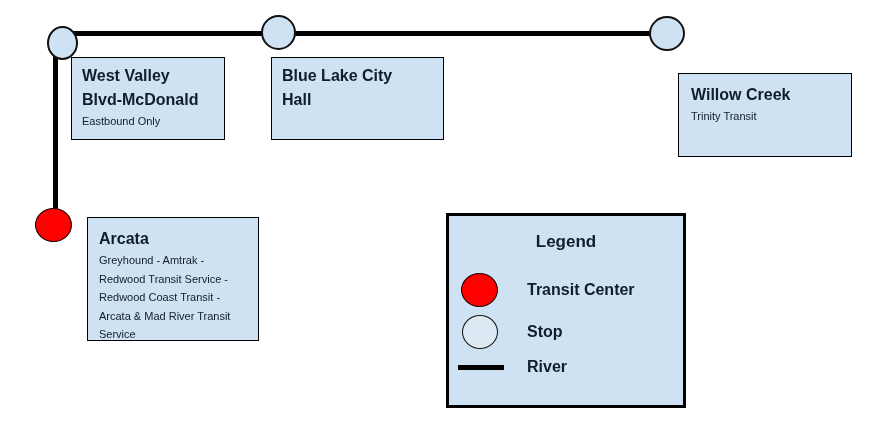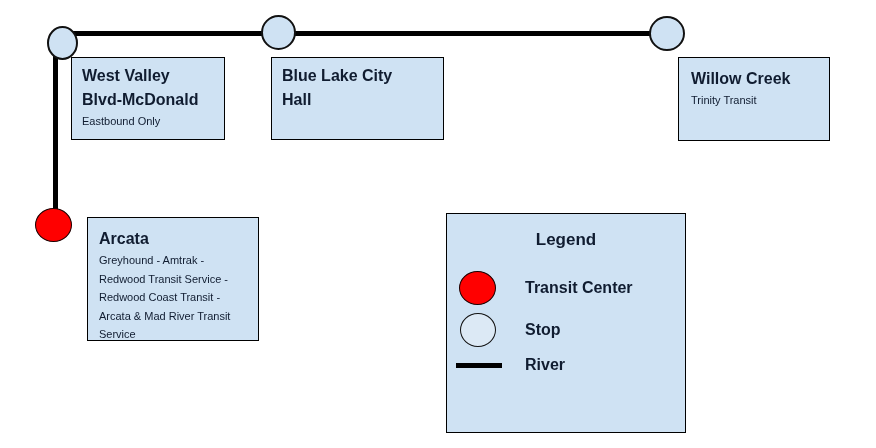--- a/index.html
+++ b/index.html
@@ -37,26 +37,26 @@
   .station{
     position:absolute;background:#cfe2f3;border:1px solid #000000;
     box-sizing:border-box;color:#101c30;z-index:3;
     padding:6px 10px 4px 10px;
   }
   .station-name{font-weight:bold;font-size:16px;line-height:24px;}
   .station-sub{font-size:11px;line-height:18.5px;}
   .box-west{left:71px;top:57px;width:154px;height:83px;}
   .box-bluelake{left:271px;top:57px;width:173px;height:83px;}
   .box-bluelake .station-name{max-width:135px;}
-  .box-willow{left:678px;top:57px;width:152px;height:84px;padding:9px 10px 4px 12px;}
+  .box-willow{left:678px;top:73px;width:174px;height:84px;padding:9px 10px 4px 12px;}
   .box-arcata{left:87px;top:217px;width:172px;height:124px;padding:9px 9px 4px 11px;}
   
   .legend{
-    position:absolute;left:446px;top:213px;width:240px;height:220px;
-    background:#cfe2f3;border:1px solid #000000;box-sizing:border-box;
+    position:absolute;left:446px;top:213px;width:240px;height:195px;
+    background:#cfe2f3;border:3px solid #000000;box-sizing:border-box;
     color:#101c30;z-index:3;
   }
   .legend-title{
     position:absolute;left:0;top:16px;width:100%;text-align:center;
     font-weight:bold;font-size:17px;line-height:20px;
   }
   .legend-item-label{
     position:absolute;left:78px;font-weight:bold;font-size:16px;line-height:20px;
   }
   .lbl-transit{top:64px;}

